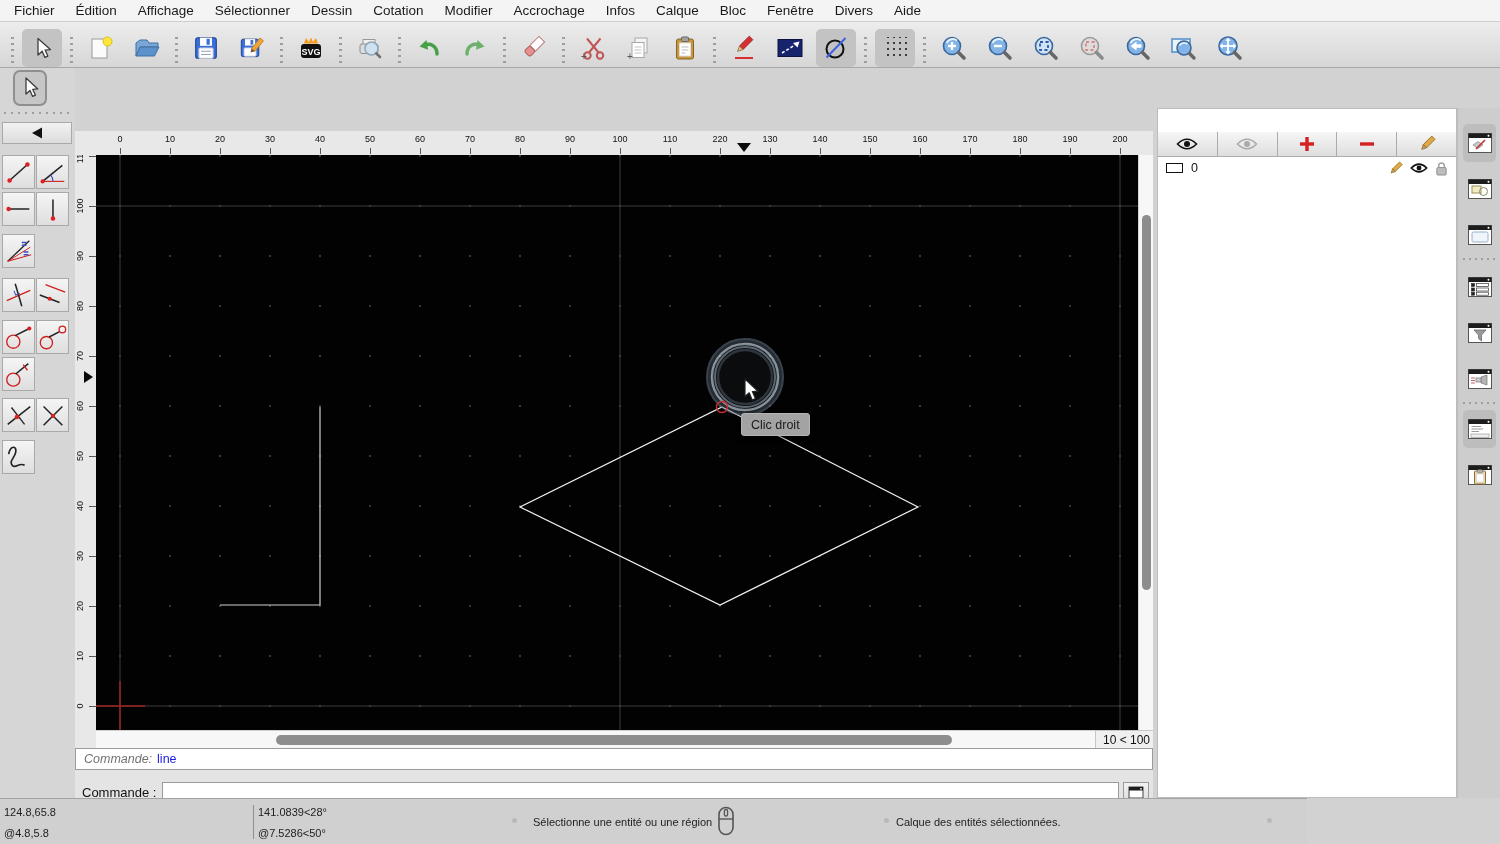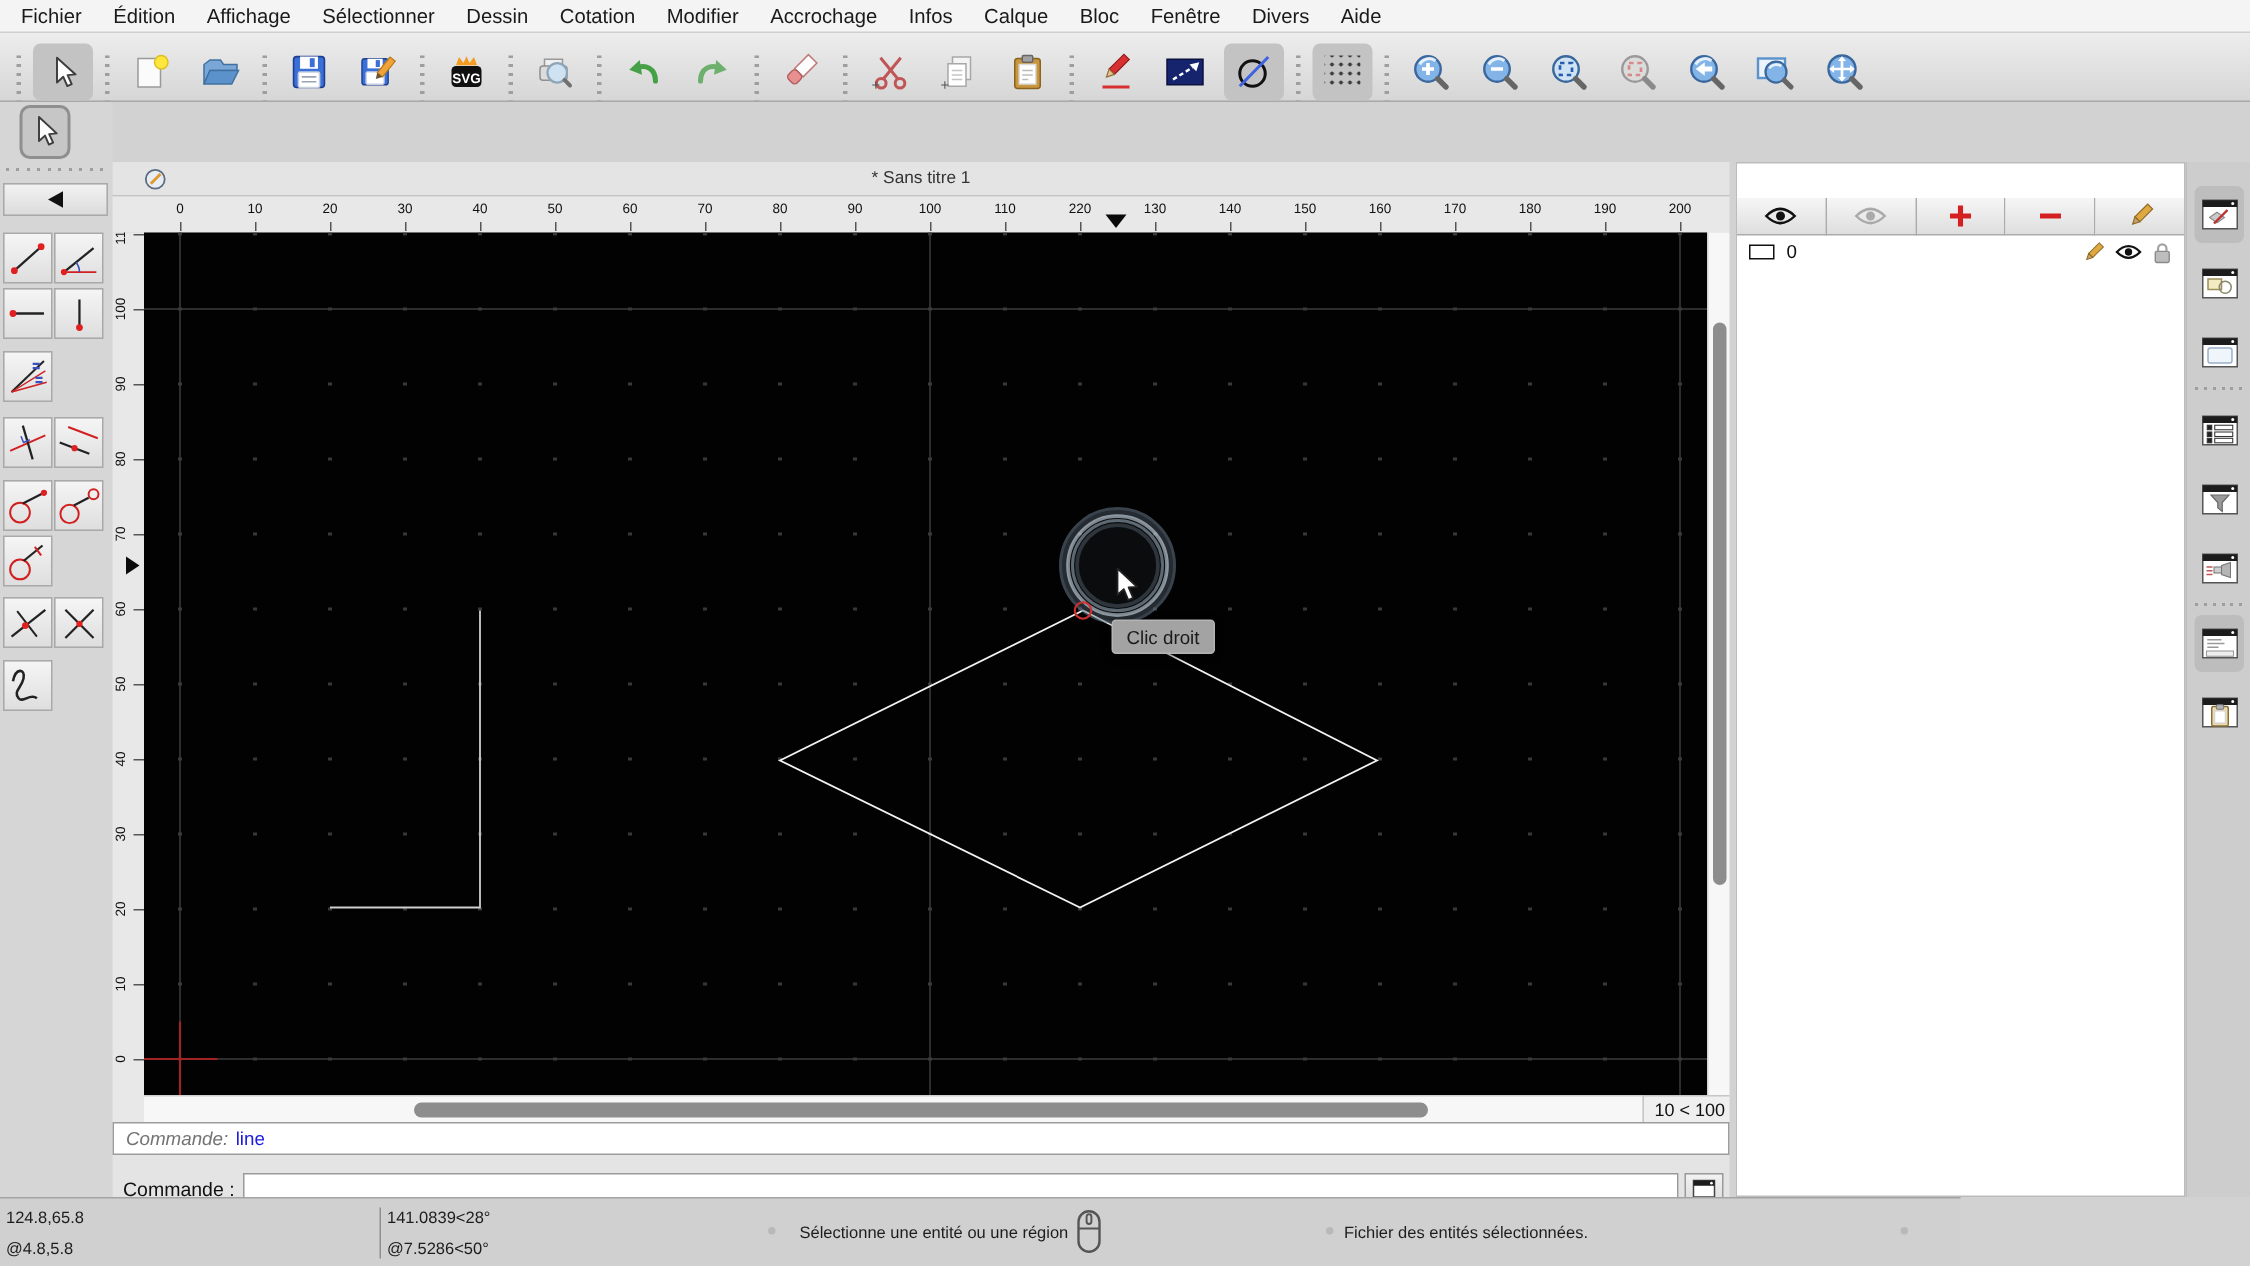--- a/index.html
+++ b/index.html
@@ -410,29 +410,20 @@
           <circle cx="17" cy="18" r="2.2" fill="#e02020"></circle>
         </svg>
       </div>
     <div class="lt" style="left:2px;top:372px">
         <svg width="33" height="34" viewBox="0 0 33 34">
           <path d="M6,14 C8,4 15,5 13.5,12 C12,19 6,21 10,26 C13,30 18,22 23,26" fill="none" stroke="#222" stroke-width="1.8"></path>
         </svg>
       </div>
   </div>
 
-  <div class="tabbar">
-    <span class="tab-title">* Sans titre 1</span>
-    <span class="tab-ic">
-        <svg width="15" height="15" viewBox="0 0 15 15">
-          <circle cx="7.5" cy="7.5" r="6.3" fill="#e8edf4" stroke="#5a6b80" stroke-width="1.2"></circle>
-          <line x1="4.5" y1="10.5" x2="11" y2="4" stroke="#e09a30" stroke-width="2"></line>
-        </svg>
-      </span>
-  </div>
 
   <div class="hruler">
     <div>
 
     <div class="htick" style="left: 45px;">
           <span class="hlabel">0</span>
           <span class="hline"></span>
         </div>
         <div class="htick" style="left: 95px;">
           <span class="hlabel">10</span>
@@ -789,17 +780,17 @@
     <span class="sb-abs" style="left:258px;top:7px">141.0839&lt;28°</span>
     <span class="sb-abs" style="left:258px;top:28px">@7.5286&lt;50°</span>
     <span class="sb-dot" style="left:512px;top:19px"></span>
     <span class="sb-abs" style="left:533px;top:17px">Sélectionne une entité ou une région</span>
     <span class="sb-abs" style="left:716px;top:6px"><svg width="20" height="32" viewBox="0 0 20 31">
           <rect x="3" y="2" width="14" height="27" rx="7" fill="none" stroke="#555" stroke-width="1.6"></rect>
           <line x1="3" y1="13.5" x2="17" y2="13.5" stroke="#555" stroke-width="1.4"></line>
           <rect x="8.4" y="4" width="3.2" height="6.5" rx="1.6" fill="none" stroke="#555" stroke-width="1.3"></rect>
         </svg></span>
     <span class="sb-dot" style="left:884px;top:19px"></span>
-    <span class="sb-abs" style="left:896px;top:17px">Fichier des entités sélectionnées.</span>
+    <span class="sb-abs" style="left:896px;top:17px">Calque des entités sélectionnées.</span>
     <span class="sb-dot" style="left:1267px;top:19px"></span>
   </div>
 
 </div>
 
 </body></html>

